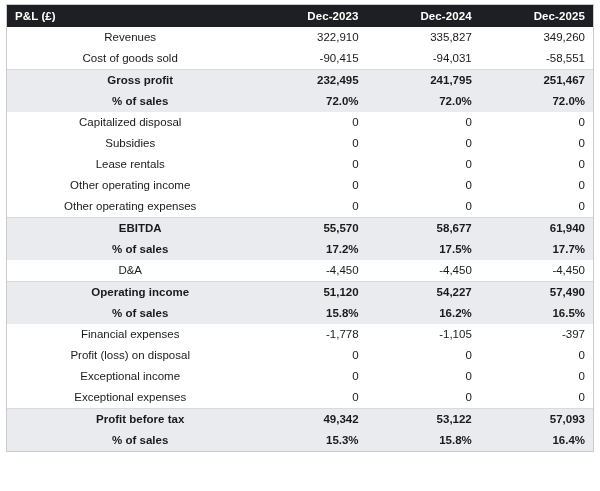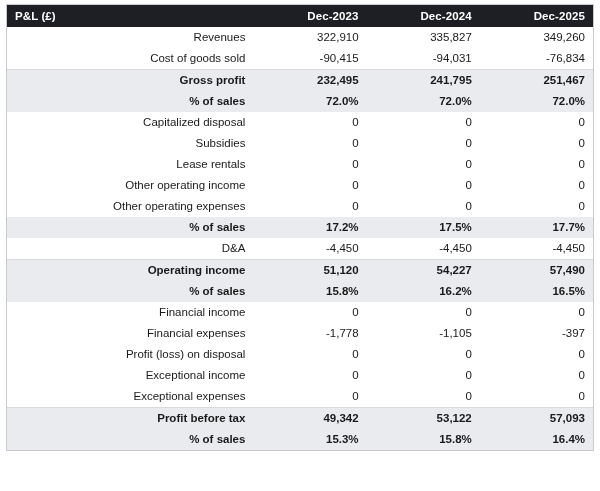--- a/index.html
+++ b/index.html
@@ -56,21 +56,21 @@
   tbody tr { height: 21px; }
 
   tbody td {
     padding: 0 8px;
     height: 21px;
     line-height: 21px;
     white-space: nowrap;
     vertical-align: middle;
     background: #ffffff;
   }
-  tbody td.label { text-align: right; }
+  tbody td.label { text-align: center; }
   tbody td.val   { text-align: right; }
 
   tbody tr.shaded td {
     background: #eaebef;
   }
   tbody tr.bold td {
     font-weight: bold;
     padding-left: 28px;
   }
 
@@ -102,21 +102,21 @@
           <tr>
             <td class="label">Revenues</td>
             <td class="val">322,910</td>
             <td class="val">335,827</td>
             <td class="val">349,260</td>
           </tr>
           <tr>
             <td class="label">Cost of goods sold</td>
             <td class="val">-90,415</td>
             <td class="val">-94,031</td>
-            <td class="val">-76,834</td>
+            <td class="val">-58,551</td>
           </tr>
           <tr class="shaded bold sep-top">
             <td class="label">Gross profit</td>
             <td class="val">232,495</td>
             <td class="val">241,795</td>
             <td class="val">251,467</td>
           </tr>
           <tr class="shaded bold">
             <td class="label">% of sales</td>
             <td class="val">72.0%</td>
@@ -146,20 +146,26 @@
             <td class="val">0</td>
             <td class="val">0</td>
             <td class="val">0</td>
           </tr>
           <tr>
             <td class="label">Other operating expenses</td>
             <td class="val">0</td>
             <td class="val">0</td>
             <td class="val">0</td>
           </tr>
+          <tr class="shaded bold sep-top">
+            <td class="label">EBITDA</td>
+            <td class="val">55,570</td>
+            <td class="val">58,677</td>
+            <td class="val">61,940</td>
+          </tr>
           <tr class="shaded bold">
             <td class="label">% of sales</td>
             <td class="val">17.2%</td>
             <td class="val">17.5%</td>
             <td class="val">17.7%</td>
           </tr>
           <tr>
             <td class="label">D&amp;A</td>
             <td class="val">-4,450</td>
             <td class="val">-4,450</td>
@@ -171,26 +177,20 @@
             <td class="val">54,227</td>
             <td class="val">57,490</td>
           </tr>
           <tr class="shaded bold">
             <td class="label">% of sales</td>
             <td class="val">15.8%</td>
             <td class="val">16.2%</td>
             <td class="val">16.5%</td>
           </tr>
           <tr>
-            <td class="label">Financial income</td>
-            <td class="val">0</td>
-            <td class="val">0</td>
-            <td class="val">0</td>
-          </tr>
-          <tr>
             <td class="label">Financial expenses</td>
             <td class="val">-1,778</td>
             <td class="val">-1,105</td>
             <td class="val">-397</td>
           </tr>
           <tr>
             <td class="label">Profit (loss) on disposal</td>
             <td class="val">0</td>
             <td class="val">0</td>
             <td class="val">0</td>

